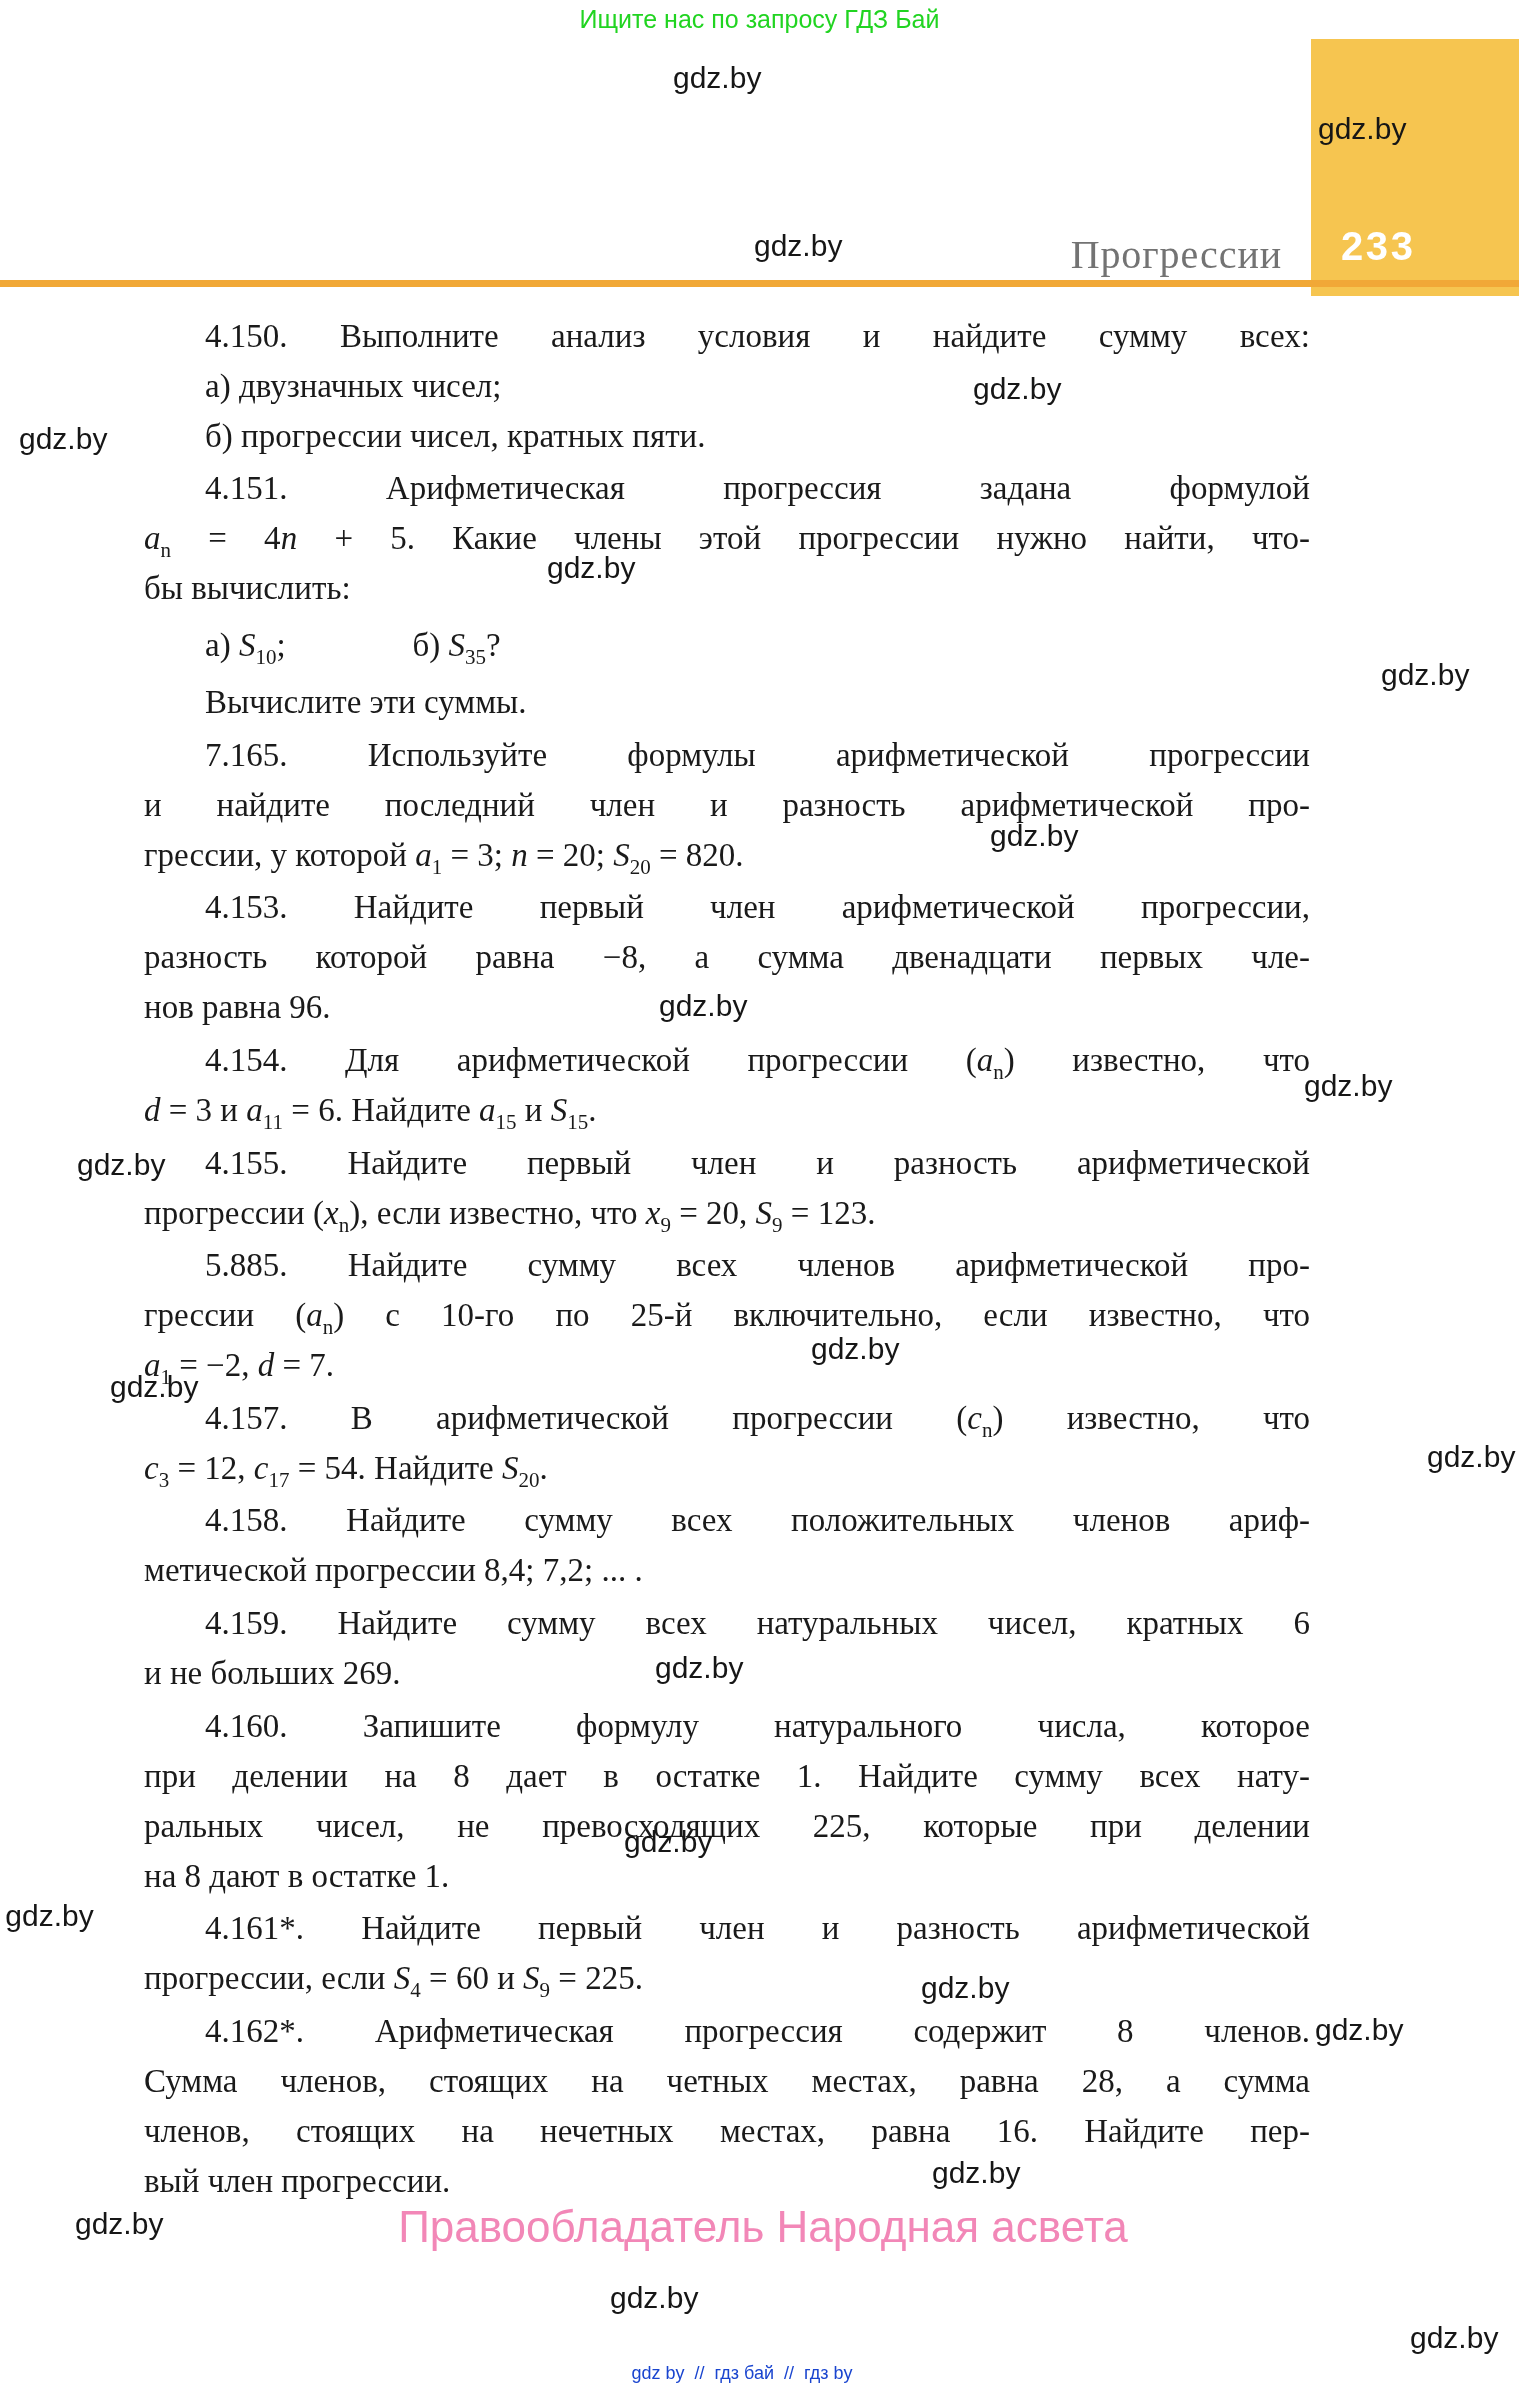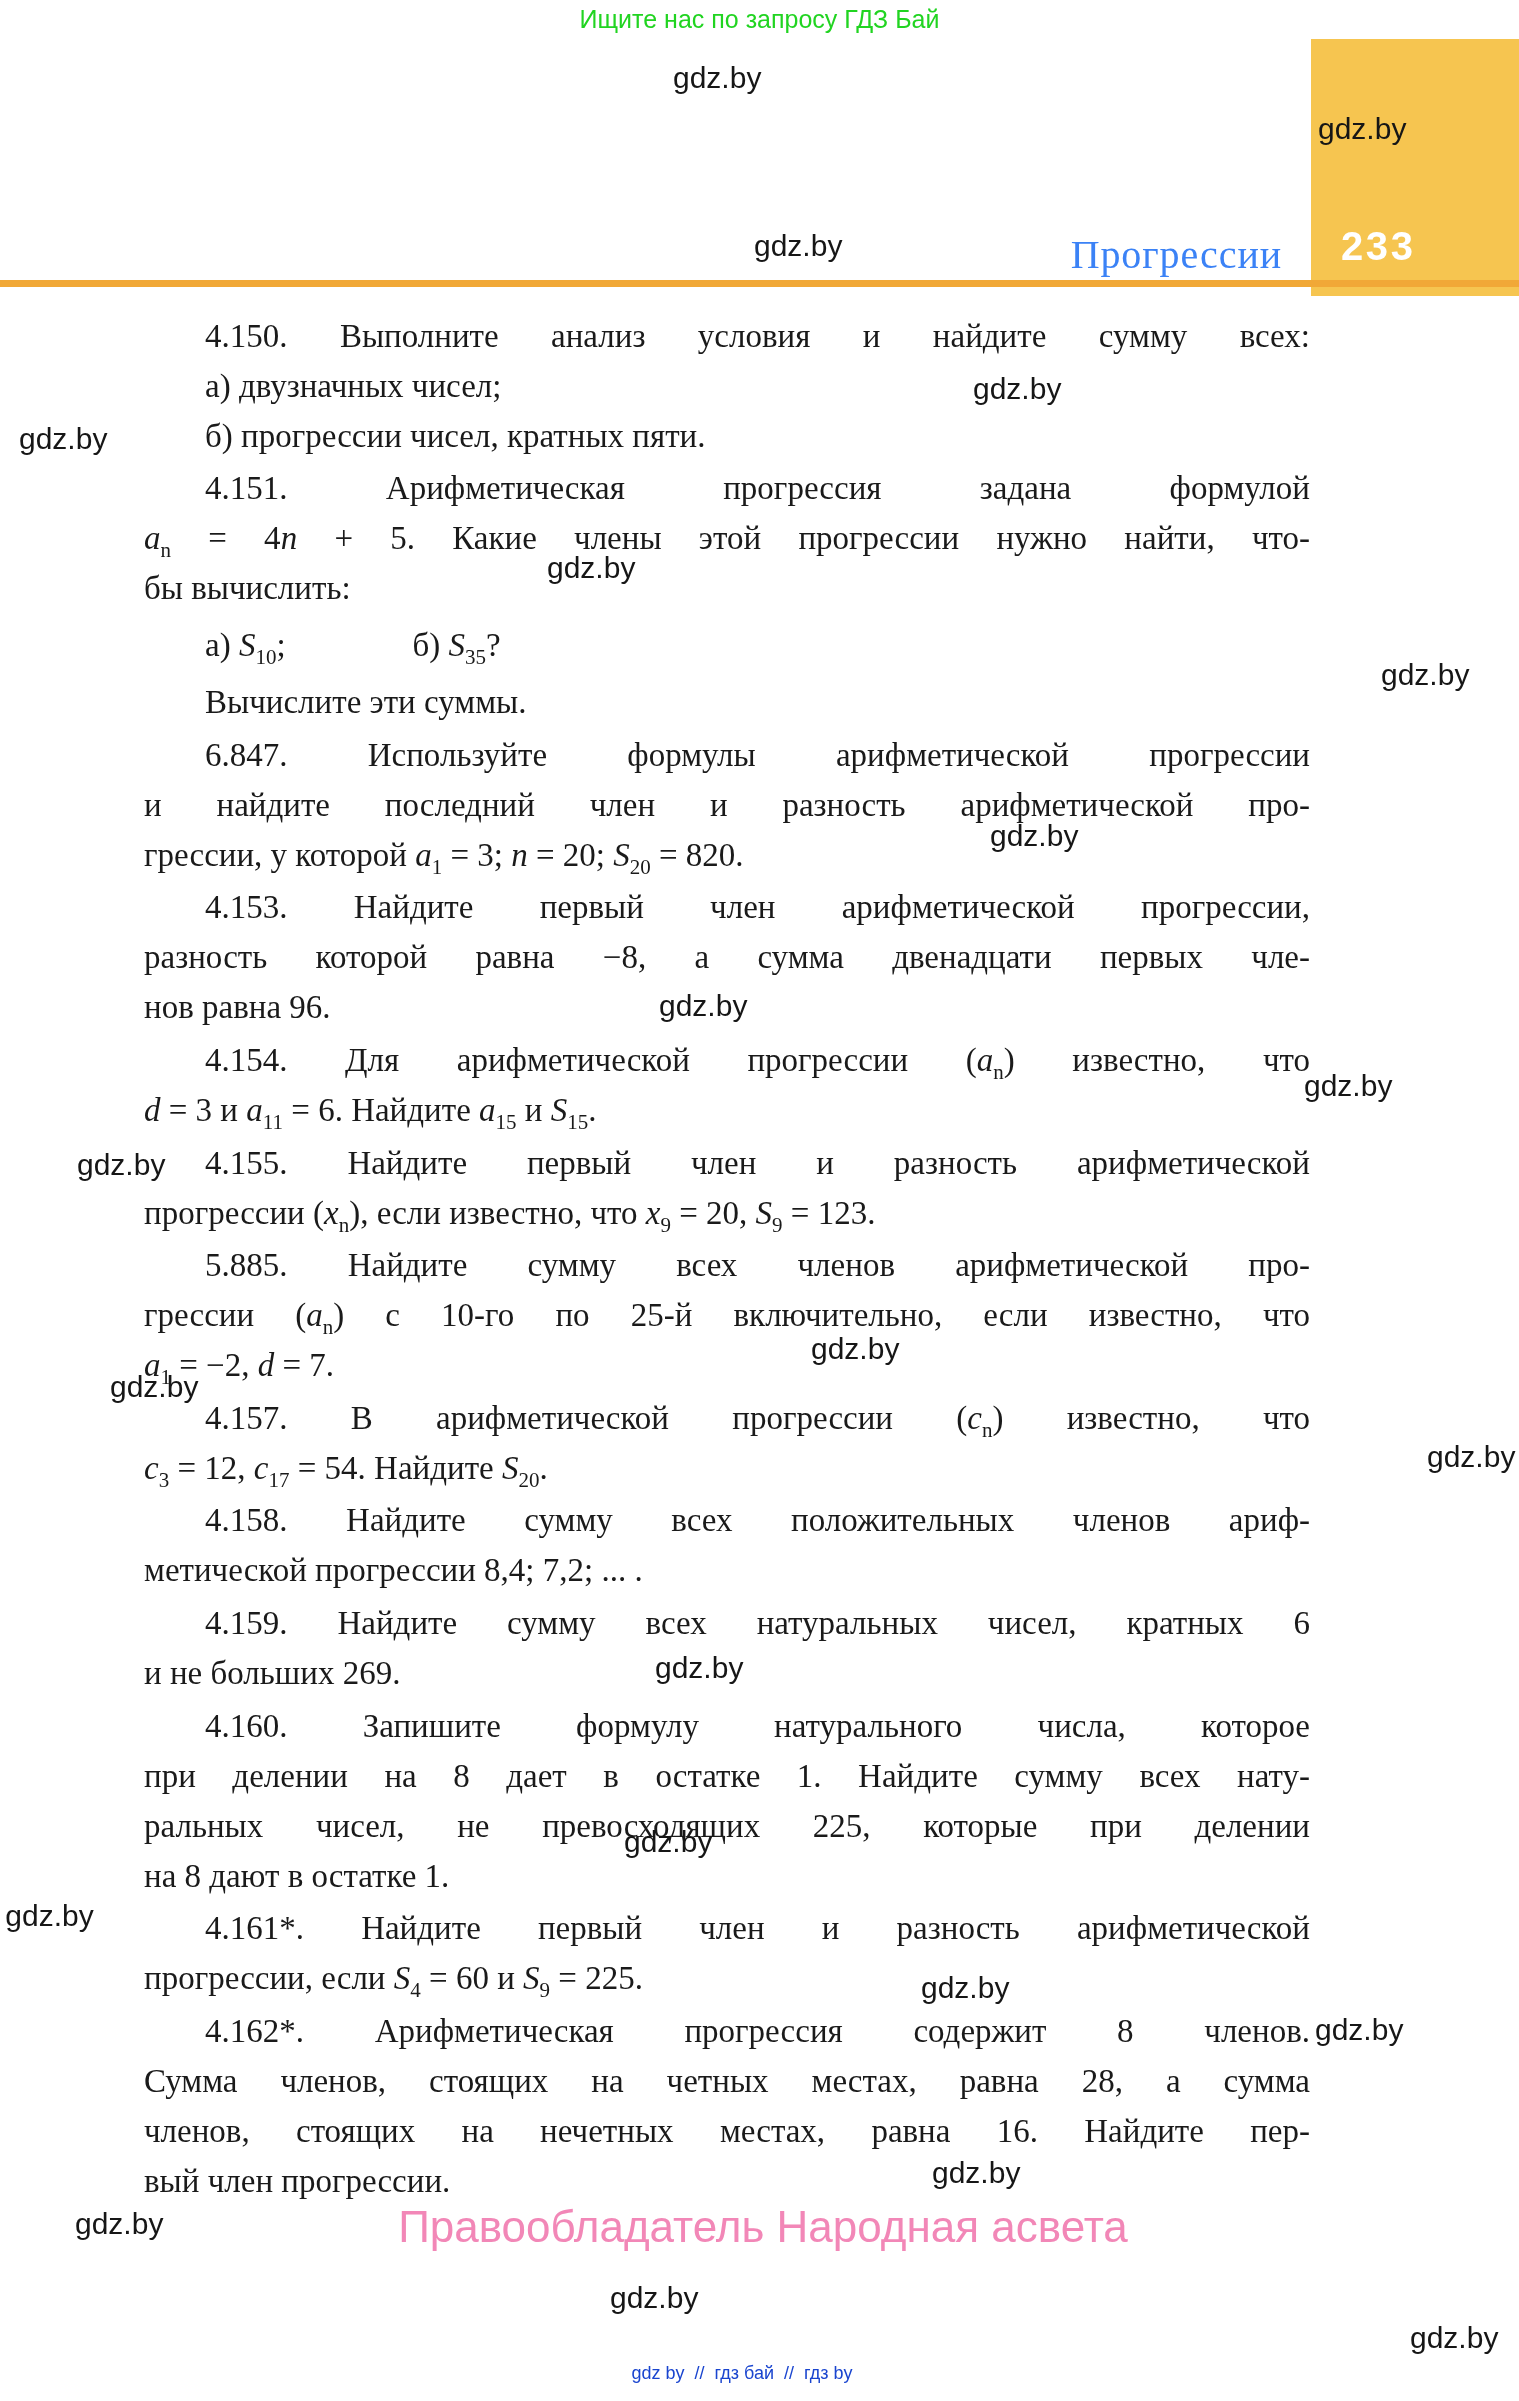--- a/index.html
+++ b/index.html
@@ -15,21 +15,21 @@
   }
   .tab{
     position:absolute;left:1311px;top:39px;width:208px;height:257px;
     background:var(--yellow,#f6c550);
   }
   .rule{
     position:absolute;left:0;top:280px;width:1519px;height:7px;
     background:var(--orange,#f1a837);z-index:3;
   }
   .chapter{
-    position:absolute;top:231px;right:237px;font-size:40px;color:#3b82f6;
+    position:absolute;top:231px;right:237px;font-size:40px;color:#737373;
     letter-spacing:0.9px;white-space:nowrap;
   }
   .pagenum{
     position:absolute;top:224px;left:1341px;
     font-family:"Liberation Sans", sans-serif;font-weight:bold;font-size:40px;
     color:#ffffff;letter-spacing:2.6px;z-index:4;
   }
   .problems{
     position:absolute;left:144px;top:308px;width:1166px;
     font-size:33px;line-height:50px;
@@ -73,21 +73,21 @@
 
   <div class="problems" id="problems">
       <div class="line j in p"><b>4.150.</b> Выполните анализ условия и найдите сумму всех:</div>
       <div class="line in">а) двузначных чисел;</div>
       <div class="line in">б) прогрессии чисел, кратных пяти.</div>
       <div class="line j in p"><b>4.151.</b> Арифметическая прогрессия задана формулой</div>
       <div class="line j"><i>a</i><sub>n</sub> = 4<i>n</i> + 5. Какие члены этой прогрессии нужно найти, что-</div>
       <div class="line">бы вычислить:</div>
       <div class="line in xs">а) <i>S</i><sub>10</sub>;<span class="gap"></span>б) <i>S</i><sub>35</sub>?</div>
       <div class="line in xs">Вычислите эти суммы.</div>
-      <div class="line j in p"><b>6.847.</b> Используйте формулы арифметической прогрессии</div>
+      <div class="line j in p"><b>7.165.</b> Используйте формулы арифметической прогрессии</div>
       <div class="line j">и найдите последний член и разность арифметической про-</div>
       <div class="line">грессии, у которой <i>a</i><sub>1</sub> = 3; <i>n</i> = 20; <i>S</i><sub>20</sub> = 820.</div>
       <div class="line j in p"><b>4.153.</b> Найдите первый член арифметической прогрессии,</div>
       <div class="line j">разность которой равна −8, а сумма двенадцати первых чле-</div>
       <div class="line">нов равна 96.</div>
       <div class="line j in p"><b>4.154.</b> Для арифметической прогрессии (<i>a</i><sub>n</sub>) известно, что</div>
       <div class="line"><i>d</i> = 3 и <i>a</i><sub>11</sub> = 6. Найдите <i>a</i><sub>15</sub> и <i>S</i><sub>15</sub>.</div>
       <div class="line j in p"><b>4.155.</b> Найдите первый член и разность арифметической</div>
       <div class="line">прогрессии (<i>x</i><sub>n</sub>), если известно, что <i>x</i><sub>9</sub> = 20, <i>S</i><sub>9</sub> = 123.</div>
       <div class="line j in p"><b>5.885.</b> Найдите сумму всех членов арифметической про-</div>

